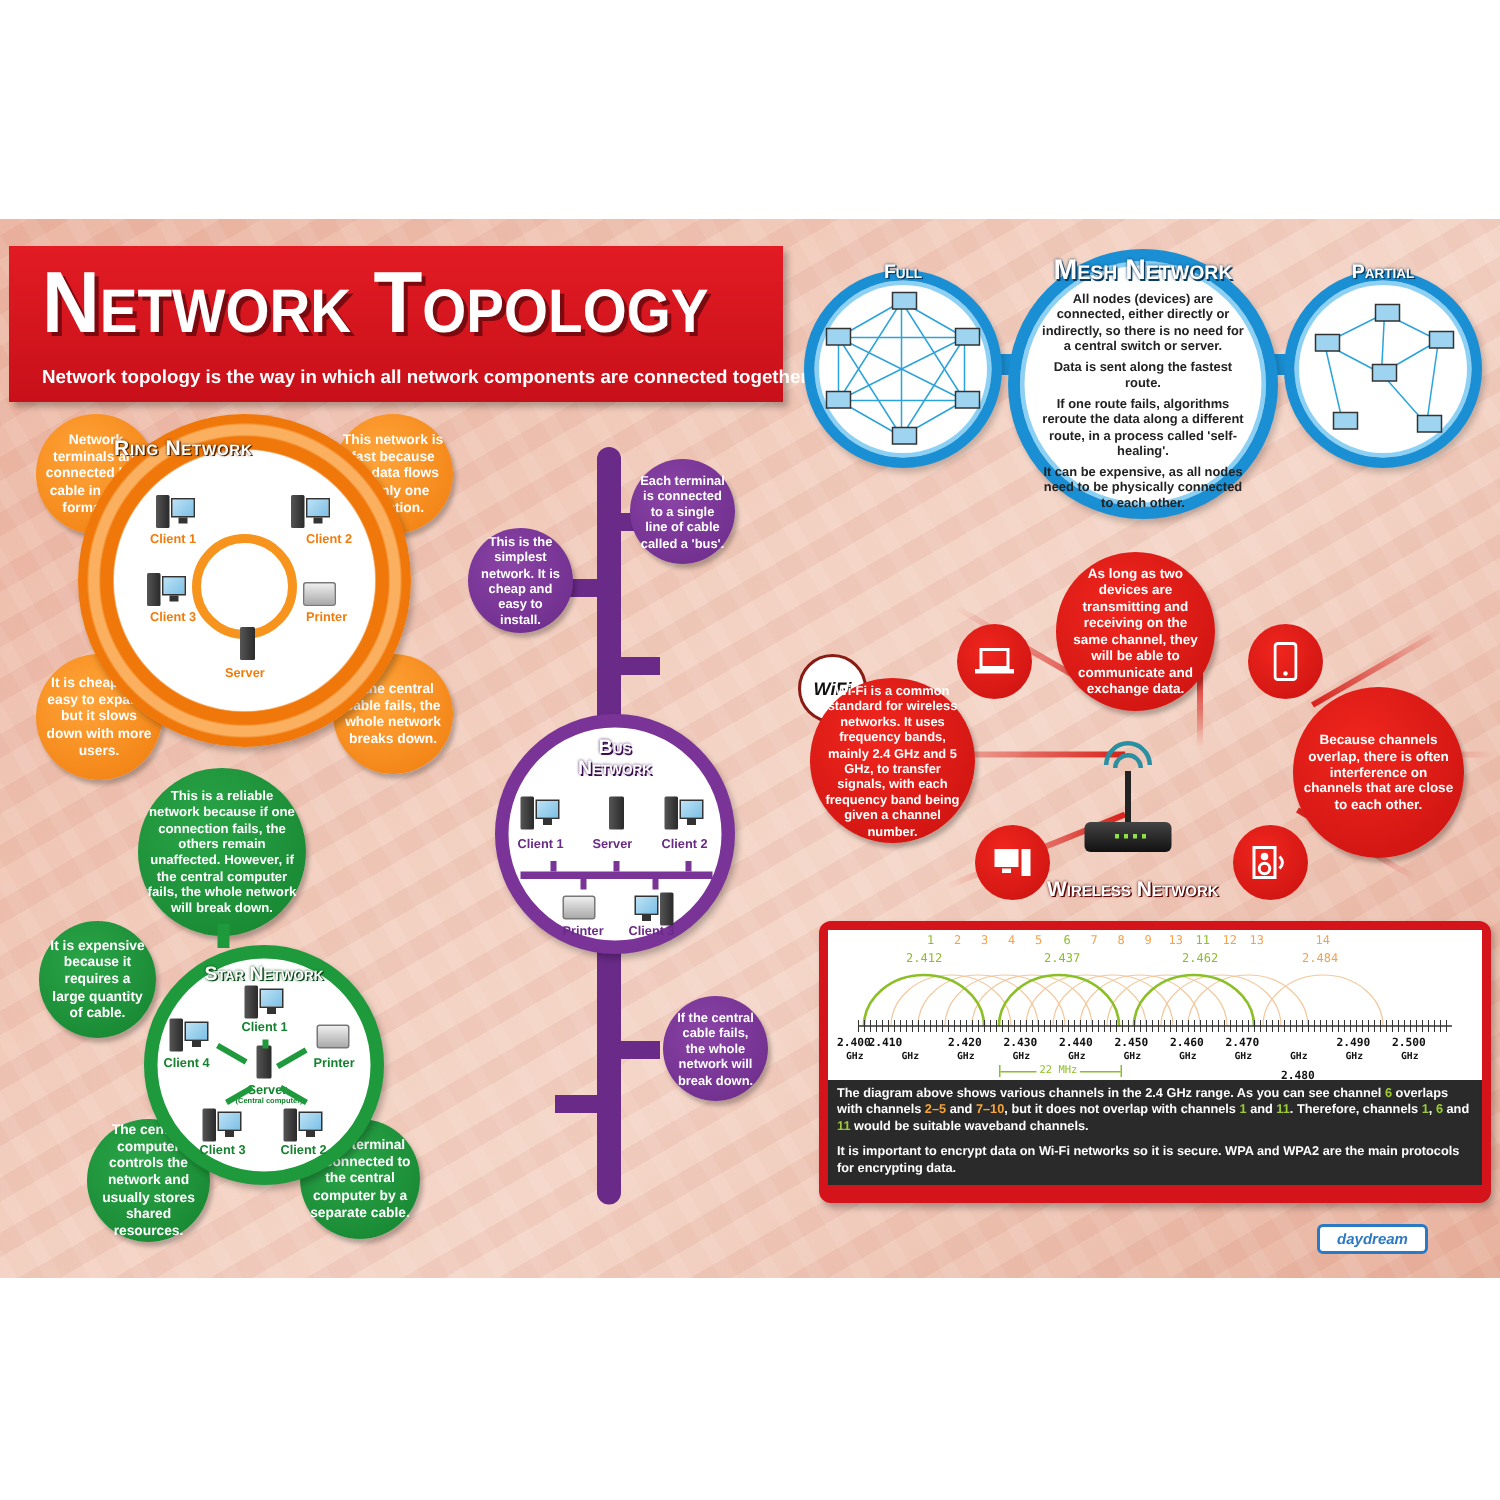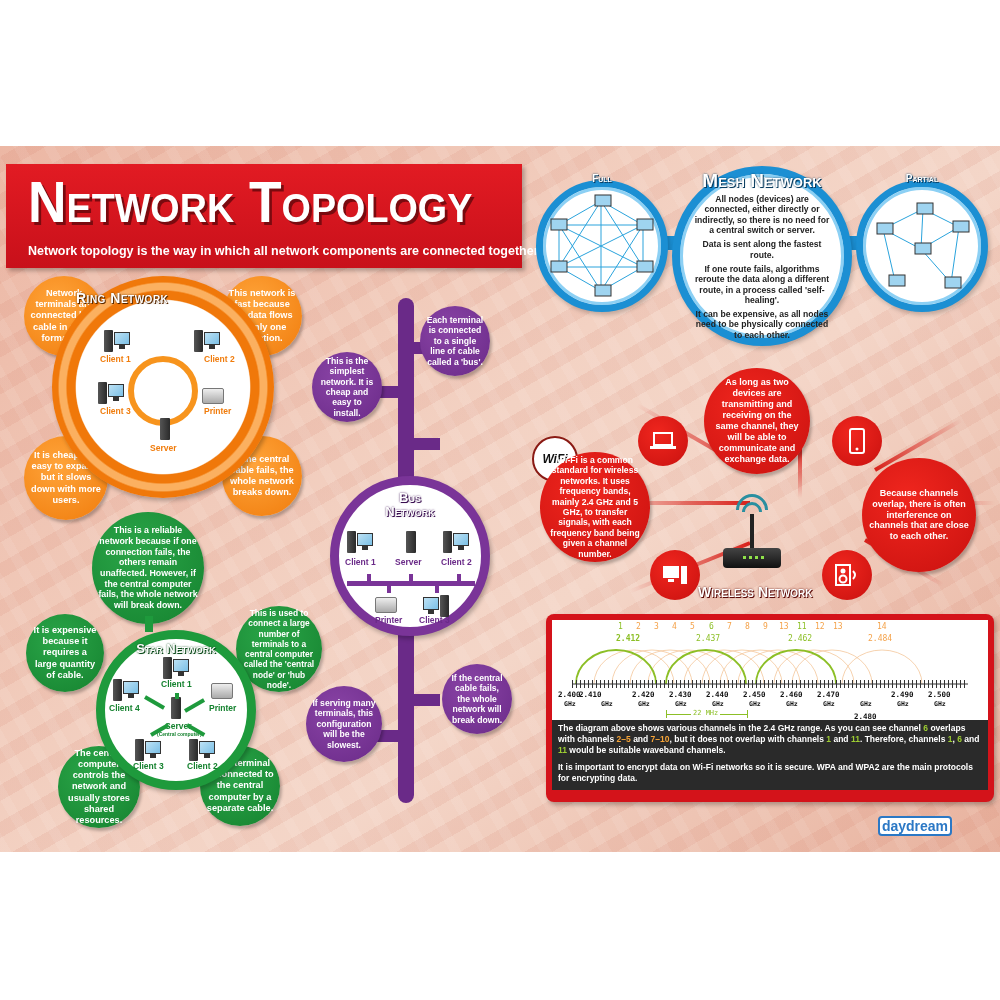--- a/index.html
+++ b/index.html
@@ -107,21 +107,21 @@
     width: 132px; height: 132px; border-radius: 50%; background: #fff;
     border: 7px solid #1b8fd3; box-shadow: inset 0 0 0 3px #8cd0f4, 2px 3px 4px rgba(0,0,0,0.2);
   }
   .mesh-center {
     left: 672px; top: 20px; width: 180px; height: 180px; border-radius: 50%; background: #fff;
     border: 8px solid #1b8fd3; box-shadow: inset 0 0 0 3px #8cd0f4, 2px 3px 4px rgba(0,0,0,0.2);
     text-align: center; color: #222; font-size: 8.6px; font-weight: 700; line-height: 1.2; padding: 20px 14px 0;
   }
   .mesh-title { position: absolute; left: 0; right: 0; top: -4px; font-size: 19px; color:#fff;
     text-shadow: 0 0 2px #0a3d60, 1px 1px 0 #0a3d60; font-weight:700; font-variant: small-caps; }
-  .mesh-side-title { position: absolute; left: 0; right: 0; top: -14px; text-align: center; font-size: 10px; color:#fff;
+  .mesh-side-title { position: absolute; left: 0; right: 0; top: -14px; text-align: center; font-size: 13px; color:#fff;
     text-shadow: 0 0 2px #0a3d60, 1px 1px 0 #0a3d60; font-weight:700; font-variant: small-caps; }
   .mesh-center p { margin-bottom: 4px; }
 
   
   .ray { position: absolute; height: 4px; background: linear-gradient(90deg, rgba(220,30,20,0), #d8201a); transform-origin: right center; }
   .device-bubble { width: 50px; height: 50px; border-radius: 50%; display:flex; align-items:center; justify-content:center; }
   .router-body { position:absolute; width: 58px; height: 20px; background: linear-gradient(180deg,#444,#111); border-radius: 4px; }
   .router-leds { position:absolute; left: 20px; top: 8px; width: 22px; height: 3px;
     background: repeating-linear-gradient(90deg,#8fe04a 0 3px, transparent 3px 6px); }
   .antenna { position:absolute; width: 4px; height: 36px; background: #222; }
@@ -182,21 +182,20 @@
       <div class="printer" style="left:126px;top:88px;"></div>
       <div class="node-label ring-label" style="left:128px;top:106px;">Printer</div>
       <div class="server" style="left:84px;top:118px;"></div>
       <div class="node-label ring-label" style="left:74px;top:143px;">Server</div>
     </div>
   </div>
 
   <div class="bubble green" style="left:92px;top:366px;width:112px;height:112px;font-size:8.8px;">This is a reliable network because if one connection fails, the others remain unaffected. However, if the central computer fails, the whole network will break down.</div>
   <div class="abs" style="left:145px;top:470px;width:8px;height:16px;background:#1e9a3c;"></div>
   <div class="bubble green" style="left:26px;top:468px;width:78px;height:78px;">It is expensive because it requires a large quantity of cable.</div>
-  <div class="bubble green" style="left:236px;top:460px;width:86px;height:86px;font-size:8.4px;">This is used to connect a large number of terminals to a central computer called the 'central node' or 'hub node'.</div>
   <div class="bubble green" style="left:58px;top:600px;width:82px;height:82px;">The central computer controls the network and usually stores shared resources.</div>
   <div class="bubble green" style="left:200px;top:600px;width:80px;height:80px;">Each terminal is connected to the central computer by a separate cable.</div>
 
   <div class="abs star-outer">
     <div class="star-title">Star Network</div>
     <div class="pc" style="left:58px;top:18px;">
         <div class="tower"></div>
         <div class="monitor"></div>
         <div class="stand"></div>
       </div>
@@ -234,21 +233,20 @@
   <div class="abs bus-trunk"></div>
   <div class="bus-branch" style="left:410px;top:196px;width:30px;"></div>
   <div class="bus-branch" style="left:370px;top:240px;width:30px;"></div>
   <div class="bus-branch" style="left:410px;top:292px;width:30px;"></div>
   <div class="bus-branch" style="left:410px;top:548px;width:30px;"></div>
   <div class="bus-branch" style="left:370px;top:584px;width:30px;"></div>
 
   <div class="bubble purple" style="left:420px;top:160px;width:70px;height:70px;font-size:8.6px;">Each terminal is connected to a single line of cable called a 'bus'.</div>
   <div class="bubble purple" style="left:312px;top:206px;width:70px;height:70px;font-size:8.6px;">This is the simplest network. It is cheap and easy to install.</div>
   <div class="bubble purple" style="left:442px;top:518px;width:70px;height:70px;font-size:8.6px;">If the central cable fails, the whole network will break down.</div>
-  <div class="bubble purple" style="left:306px;top:540px;width:76px;height:76px;font-size:8.6px;">If serving many terminals, this configuration will be the slowest.</div>
 
   <div class="abs bus-circle">
     <div class="bus-title">
       <div>Bus</div>
       <div>Network</div>
     </div>
     <div class="pc" style="left:8px;top:46px;">
         <div class="tower"></div>
         <div class="monitor"></div>
         <div class="stand"></div>
@@ -405,21 +403,21 @@
         <span style="position:absolute;left:175px;">7</span>
         <span style="position:absolute;left:193px;">8</span>
         <span style="position:absolute;left:211px;">9</span>
         <span style="position:absolute;left:227px;">13</span>
         <span style="position:absolute;left:245px;color:#8cbf26;">11</span>
         <span style="position:absolute;left:263px;">12</span>
         <span style="position:absolute;left:281px;">13</span>
         <span style="position:absolute;left:325px;">14</span>
       </div>
       <div class="mono" style="position:absolute;left:0;top:14px;width:100%;height:12px;font-size:8px;">
-        <span style="position:absolute;left:64px;color:#8cbf26;font-weight:bold;">2.412</span>
+        <span style="position:absolute;left:52px;color:#8cbf26;">2.412</span>
         <span style="position:absolute;left:144px;color:#8cbf26;">2.437</span>
         <span style="position:absolute;left:236px;color:#8cbf26;">2.462</span>
         <span style="position:absolute;left:316px;color:#f4a24a;">2.484</span>
       </div>
       <svg width="436" height="60" viewBox="0 0 436 60" style="position:absolute;left:0;top:24px;">
         <g fill="none" stroke="#f4c79a" stroke-width="0.8">
           <path d="M42 40 A40 34 0 0 1 122 40"></path>
             <path d="M60 40 A40 34 0 0 1 140 40"></path>
             <path d="M78 40 A40 34 0 0 1 158 40"></path>
           <path d="M96 40 A40 34 0 0 1 176 40"></path>
@@ -470,15 +468,15 @@
         <span class="mono" style="position:absolute;left:24px;top:-1px;font-size:7px;color:#8cbf26;background:#fff;padding:0 2px;">22 MHz</span>
       </div>
     </div>
     <div class="chart-text">
       <p><span>The diagram above shows various channels in the 2.4 GHz range. As you can see channel </span><span class="hl-g">6</span><span> overlaps with channels </span><span class="hl-o">2–5</span><span> and </span><span class="hl-o">7–10</span><span>, but it does not overlap with channels </span><span class="hl-g">1</span><span> and </span><span class="hl-g">11</span><span>. Therefore, channels </span><span class="hl-g">1</span><span>, </span><span class="hl-g">6</span><span> and </span><span class="hl-g">11</span><span> would be suitable waveband channels.</span></p>
       <p>It is important to encrypt data on Wi-Fi networks so it is secure. WPA and WPA2 are the main protocols for encrypting data.</p>
     </div>
   </div>
 
   <div class="abs logo" style="top:670px;">
-    <span style="font-size:14px;font-weight:700;color:#2b78c5;">daydream</span>
+    <span style="font-size:10px;font-weight:700;color:#2b78c5;font-style:italic;">daydream</span>
   </div>
 </div>
 
 </body></html>

